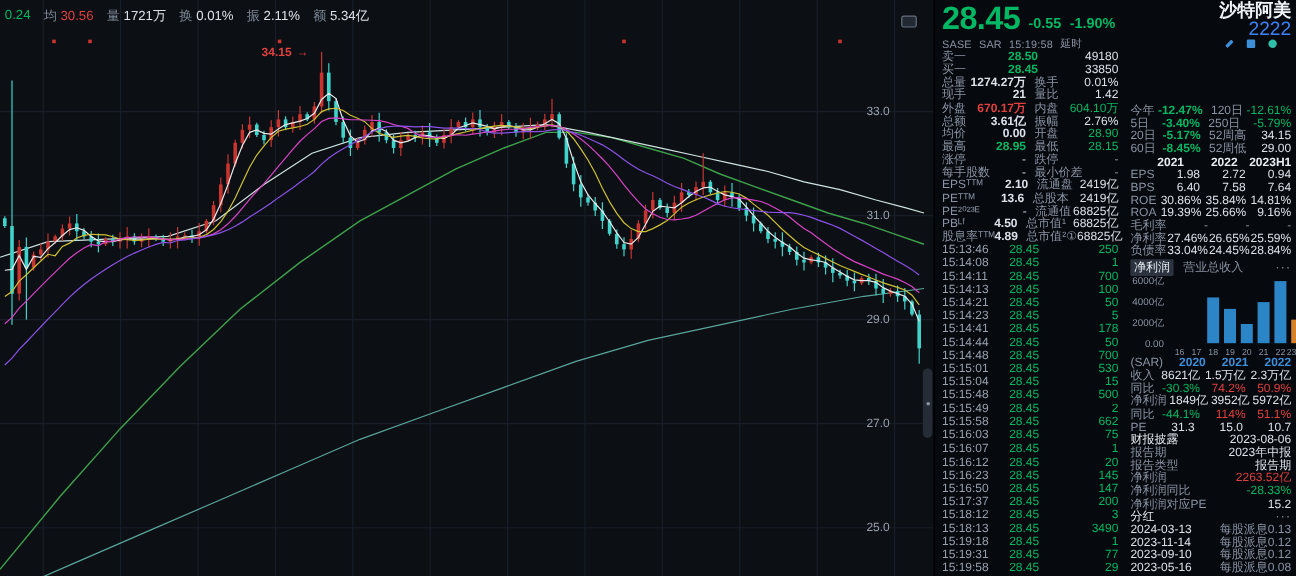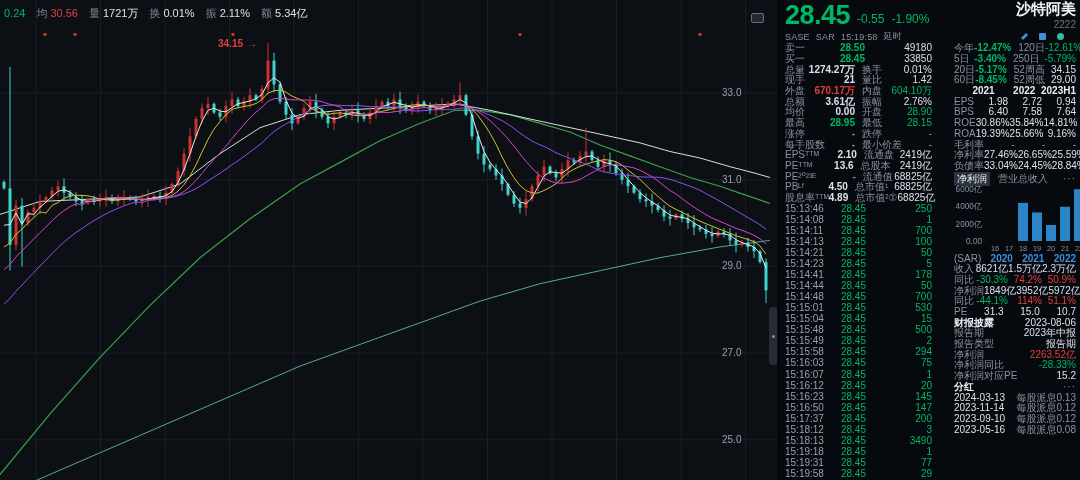--- a/index.html
+++ b/index.html
@@ -26,53 +26,53 @@
   .caret{font-size:8px;color:#c3c9d4;}
   .lock{width:8px;height:9px;background:#dd871f;border-radius:2px;}
   .handle{position:absolute;left:769px;top:307px;width:8px;height:58px;background:#262c36;
           border-radius:4px;z-index:4;display:flex;align-items:center;justify-content:center;}
   .handle .hdot{width:3px;height:3px;border-radius:50%;background:#8a93a2;}
   
   .panel{position:absolute;left:778px;top:0;width:302px;height:480px;background:#06090e;
          border-left:1px solid #000;box-sizing:border-box;padding:0 4px 0 6px;}
   .qhead{display:flex;padding-top:1px;height:29px;}
   .price-main{font-size:27px;font-weight:bold;color:#00b763;line-height:29px;letter-spacing:-0.5px;}
-  .chg{color:#00b763;font-weight:normal;font-size:12px;margin:11px 0 0 7px;display:flex;gap:7px;}
+  .chg{color:#00b763;font-weight:bold;font-size:12px;margin:11px 0 0 7px;display:flex;gap:7px;}
   .namebox{margin-left:auto;text-align:right;}
   .sname{font-size:15px;font-weight:bold;color:#f1f4f8;line-height:16px;}
-  .scode{font-size:10px;color:#737373;line-height:15px;}
+  .scode{font-size:16px;color:#3b82f6;line-height:15px;}
   .qmeta{display:flex;align-items:center;font-size:9px;color:#8a93a2;height:13px;letter-spacing:.2px;justify-content:space-between;}
   .qmeta span{margin-right:6px;}
   .micons{margin-left:auto;display:flex;gap:5px;align-items:center;}
   .mi{width:7px;height:7px;display:inline-block;}
   .mi.pencil{background:#3d8fd9;clip-path:polygon(0 72%,72% 0,100% 28%,28% 100%);}
   .mi.sq{background:#3d8fd9;border-radius:1px;}
   .mi.dot{background:#2fbfa8;border-radius:50%;}
-  .cols{display:flex;gap:22px;}
+  .cols{display:flex;gap:10px;align-items:flex-end;}
   .coll{width:147px;flex:none;}
   .colr{flex:1;min-width:0;}
   .drow{display:flex;align-items:center;height:10.7px;font-size:10px;white-space:nowrap;line-height:1;}
   .drow .c0{flex:0 0 auto;}
   .drow .c1{flex:1;text-align:right;font-weight:bold;}
   .drow .c2{flex:0 0 auto;margin-left:7px;}
   .drow .c3{flex:1;text-align:right;}
   .f3 .fv{flex:1;text-align:right;}
   .kvrow{display:flex;height:10.7px;font-size:10px;align-items:center;white-space:nowrap;line-height:1;}
   .kv-v{margin-left:auto;}
   .kv-vl{margin-left:12px;}
   .trow{display:flex;height:11.05px;font-size:10px;align-items:center;line-height:1;}
   .t-time{flex:0 0 52px;color:#98a0ad;}
   .t-price{flex:1;text-align:right;}
   .t-vol{flex:0 0 46px;text-align:right;padding-left:20px;}
   .tabrow{display:flex;align-items:center;height:13px;font-size:10px;gap:8px;margin-top:1px;}
   .tab-sel{background:#2c333e;color:#e9edf3;padding:0 3px;border-radius:1px;}
   .tab{color:#8a93a2;}
   .dots{margin-left:auto;color:#8a93a2;letter-spacing:1px;}
   .lab{color:#8a93a2;} .wht{color:#dce1e9;} .grn{color:#00b763;} .red{color:#e0403e;}
-  .blub{color:#3d8fd9;font-weight:bold;} .bld{color:#e9edf3;font-weight:bold;} .whtb{color:#e9edf3;font-weight:bold;}
+  .blub{color:#3d8fd9;font-weight:bold;} .bld{color:#e9edf3;font-weight:normal;} .whtb{color:#e9edf3;font-weight:bold;}
   #minichart{display:block;}
 </style>
 </head>
 <body>
 
 <div class="app">
 
   <div class="chart-pane">
     <svg id="kline" width="778" height="480">
         <line x1="36" y1="0" x2="36" y2="480" stroke="#181e28" stroke-width="1"></line>
@@ -567,21 +567,21 @@
               <span class="t-vol grn">500</span>
             </div>
             <div class="trow">
               <span class="t-time">15:15:49</span>
               <span class="t-price grn">28.45</span>
               <span class="t-vol grn">2</span>
             </div>
             <div class="trow">
               <span class="t-time">15:15:58</span>
               <span class="t-price grn">28.45</span>
-              <span class="t-vol grn">294</span>
+              <span class="t-vol grn">662</span>
             </div>
             <div class="trow">
               <span class="t-time">15:16:03</span>
               <span class="t-price grn">28.45</span>
               <span class="t-vol grn">75</span>
             </div>
             <div class="trow">
               <span class="t-time">15:16:07</span>
               <span class="t-price grn">28.45</span>
               <span class="t-vol grn">1</span>

